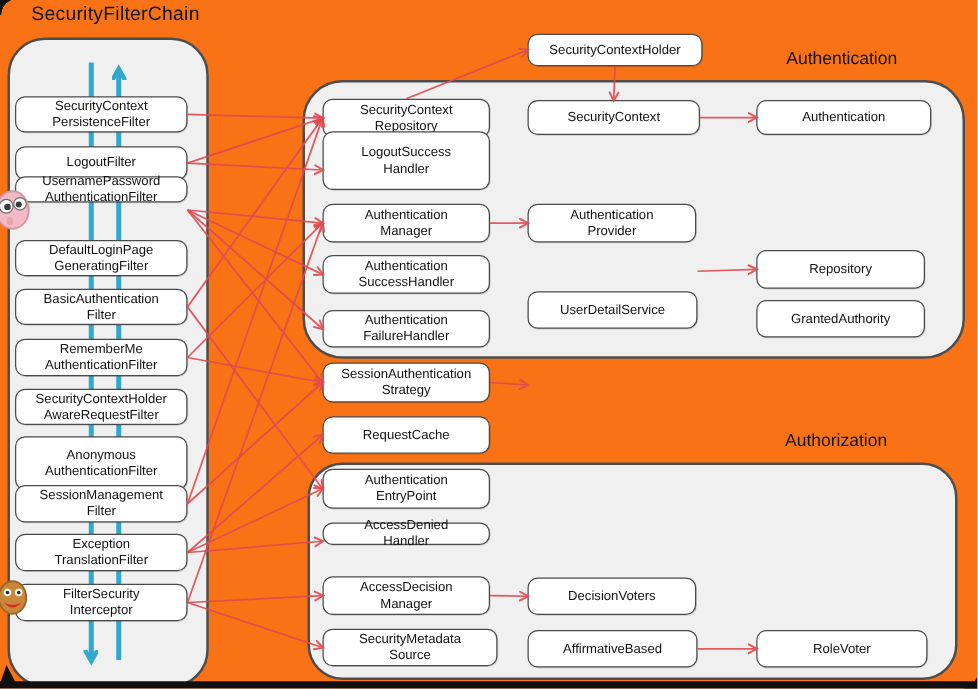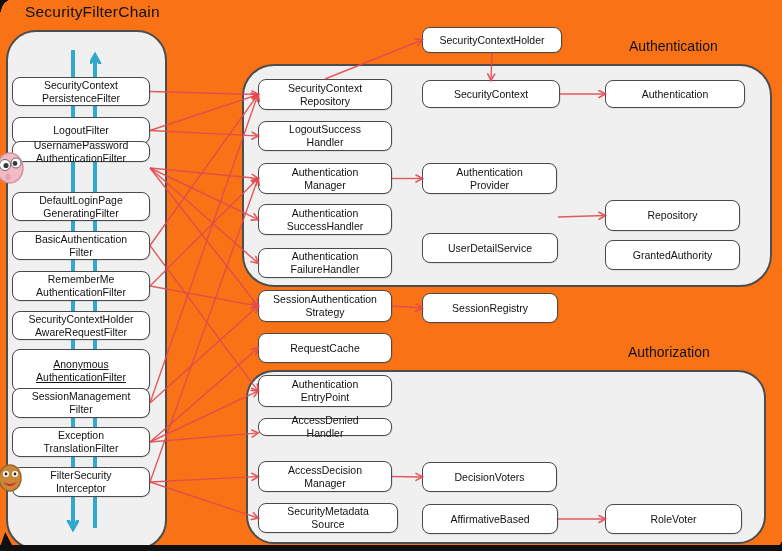--- a/index.html
+++ b/index.html
@@ -84,32 +84,32 @@
   <div class="node" style="left:12px; top:141px; width:138px; height:21px;">UsernamePassword
 AuthenticationFilter</div>
   <div class="node" style="left:12px; top:192px; width:138px; height:29px;">DefaultLoginPage
 GeneratingFilter</div>
   <div class="node" style="left:12px; top:231px; width:138px; height:29px;">BasicAuthentication
 Filter</div>
   <div class="node" style="left:12px; top:271px; width:138px; height:30px;">RememberMe
 AuthenticationFilter</div>
   <div class="node" style="left:12px; top:311px; width:138px; height:29px;">SecurityContextHolder
 AwareRequestFilter</div>
-  <div class="node" style="left:12px; top:349px; width:138px; height:43px;text-decoration:underline;">Anonymous
+  <div class="node" style="left:12px; top:349px; width:138px; height:43px;">Anonymous
 AuthenticationFilter</div>
   <div class="node" style="left:12px; top:388px; width:138px; height:30px;">SessionManagement
 Filter</div>
   <div class="node" style="left:12px; top:467px; width:138px; height:30px;">FilterSecurity
 Interceptor</div>
   <div class="node" style="left:12px; top:427px; width:138px; height:30px;">Exception
 TranslationFilter</div>
 
   <div class="node" style="left:258px; top:79px;  width:134px; height:31px;">SecurityContext
 Repository</div>
-  <div class="node" style="left:258px; top:121px; width:134px; height:30px;">LogoutSuccess
+  <div class="node" style="left:258px; top:105px; width:134px; height:47px;">LogoutSuccess
 Handler</div>
   <div class="node" style="left:258px; top:163px; width:134px; height:31px;">Authentication
 Manager</div>
   <div class="node" style="left:258px; top:204px; width:134px; height:31px;">Authentication
 SuccessHandler</div>
   <div class="node" style="left:258px; top:248px; width:134px; height:30px;">Authentication
 FailureHandler</div>
   <div class="node" style="left:258px; top:290px; width:134px; height:32px;">SessionAuthentication
 Strategy</div>
   <div class="node" style="left:258px; top:333px; width:134px; height:30px;">RequestCache</div>
@@ -120,21 +120,20 @@
   <div class="node" style="left:258px; top:461px; width:134px; height:31px;">AccessDecision
 Manager</div>
   <div class="node" style="left:258px; top:503px; width:140px; height:30px;">SecurityMetadata
 Source</div>
 
   <div class="node" style="left:422px; top:27px;  width:140px; height:26px;">SecurityContextHolder</div>
   <div class="node" style="left:422px; top:80px;  width:138px; height:28px;">SecurityContext</div>
   <div class="node" style="left:422px; top:163px; width:135px; height:31px;">Authentication
 Provider</div>
   <div class="node" style="left:422px; top:202px; width:136px; height:30px;margin-top:31px;">UserDetailService</div>
-  <div class="node" style="left:422px; top:293px; width:136px; height:30px;">SessionRegistry</div>
   <div class="node" style="left:422px; top:462px; width:135px; height:30px;">DecisionVoters</div>
   <div class="node" style="left:422px; top:504px; width:136px; height:30px;">AffirmativeBased</div>
 
   <div class="node" style="left:605px; top:80px;  width:140px; height:28px;">Authentication</div>
   <div class="node" style="left:605px; top:200px; width:135px; height:31px;">Repository</div>
   <div class="node" style="left:605px; top:240px; width:135px; height:30px;">GrantedAuthority</div>
   <div class="node" style="left:605px; top:504px; width:137px; height:30px;">RoleVoter</div>
 
   <svg class="creature" style="left:-4px; top:151px;" width="32" height="34" viewBox="0 0 32 34">
     <ellipse cx="14" cy="17" rx="13" ry="15" fill="#f3b9c4" stroke="#d295a3" stroke-width="1.5"></ellipse>

